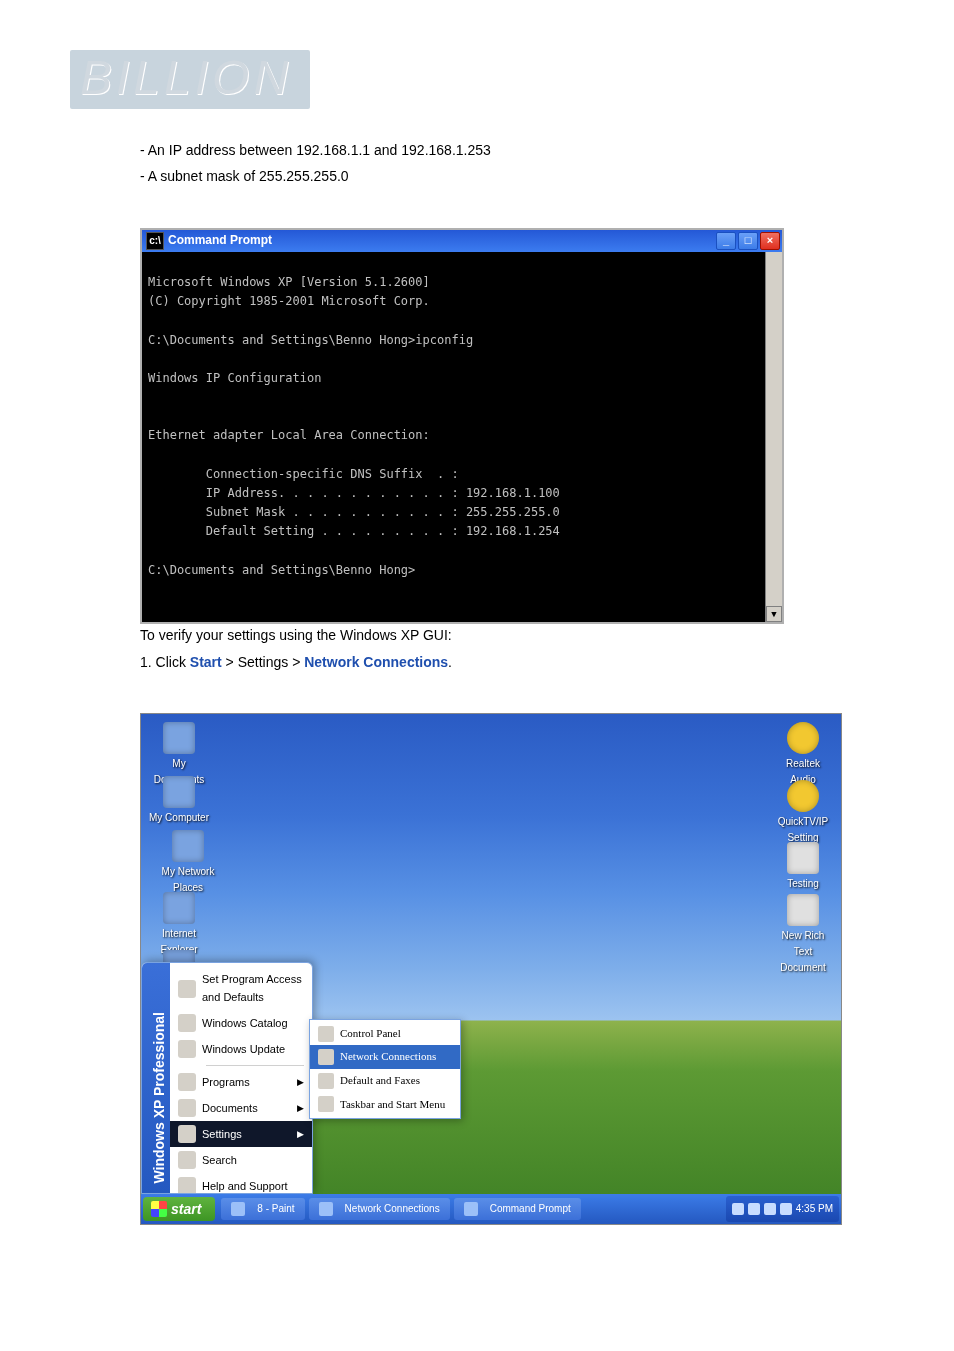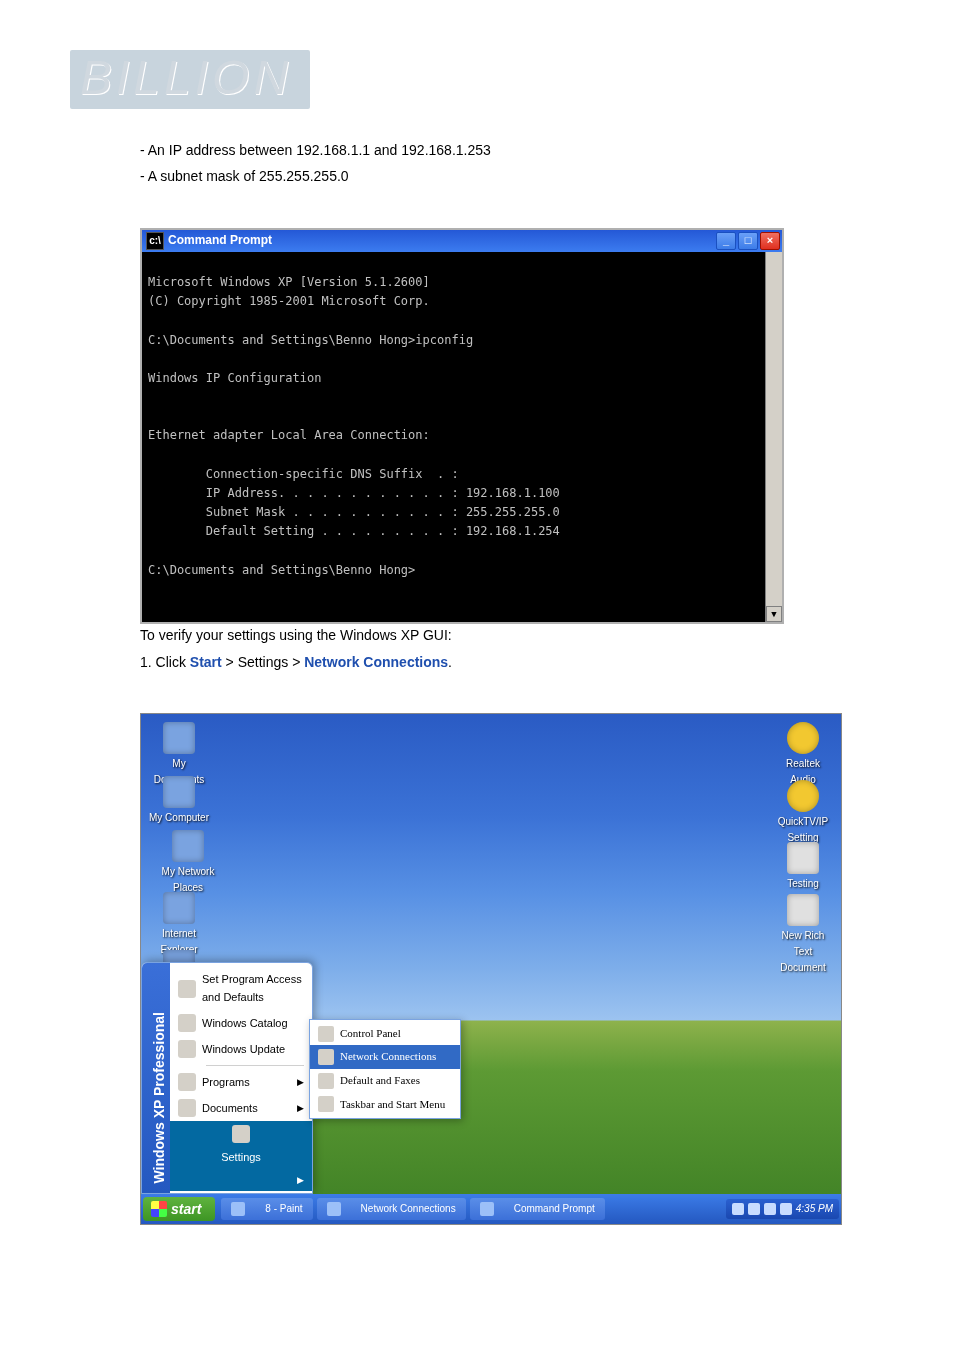--- a/index.html
+++ b/index.html
@@ -154,21 +154,21 @@
   .sm-side-text {
     position:absolute; bottom:10px; left:6px;
     writing-mode: vertical-rl; transform: rotate(180deg);
     color:#fff; font-weight:bold; font-size:14px;
   }
   .sm-items { margin-left:28px; padding:4px 0; }
   .sm-item {
     display:flex; align-items:center; gap:6px;
     padding:4px 8px; color:#000;
   }
-  .sm-item.highlight { background:#0369a1; color:#fff;flex-direction:column; }
+  .sm-item.highlight { background:#0f172a; color:#fff; }
   .sm-item .mi { width:18px; height:18px; background:#d4d0c8; border-radius:3px; flex-shrink:0;}
   .sm-item .arr { margin-left:auto; font-size:9px; color:#000;}
   .sm-item.highlight .arr { color:#fff; }
   .sm-sep { height:1px; background:#d0d0d0; margin:3px 8px 3px 36px;}
 
   
   .submenu {
     position:absolute;
     left:168px; bottom:105px;
     width:150px;
@@ -204,32 +204,32 @@
     margin-right:6px;
   }
   .startbtn .winico { width:16px; height:16px; background:
     conic-gradient(#f44 0 90deg,#4f4 90deg 180deg,#44f 180deg 270deg,#ff4 270deg 360deg);
     border-radius:2px;
   }
   .tbtn {
     height:22px; padding:0 10px; margin-right:4px;
     background: linear-gradient(#5a8ee8,#3c70d8);
     color:#fff; border-radius:3px;
-    display:flex; align-items:center; gap:20px;
+    display:flex; align-items:center; gap:12px;
     font-size:10px;
   }
   .tbtn .ti { width:14px; height:14px; background:#9cc0f8; border-radius:2px;}
   .tray {
     margin-left:auto;
-    height:20px;
+    height:26px;
     background: linear-gradient(#2a60d0,#1a48b0);
     border-radius:3px;
     display:flex; align-items:center; gap:4px;
     padding:0 6px;
-    color:#fff; font-size:10px;font-style:italic;
+    color:#fff; font-size:10px;
   }
   .tray .ti { width:12px; height:12px; background:#c8dcff; border-radius:2px;}
 </style>
 </head>
 <body>
 
 <div class="page">
 
   <div class="logo-area">
     <span class="logo">BILLION</span>

